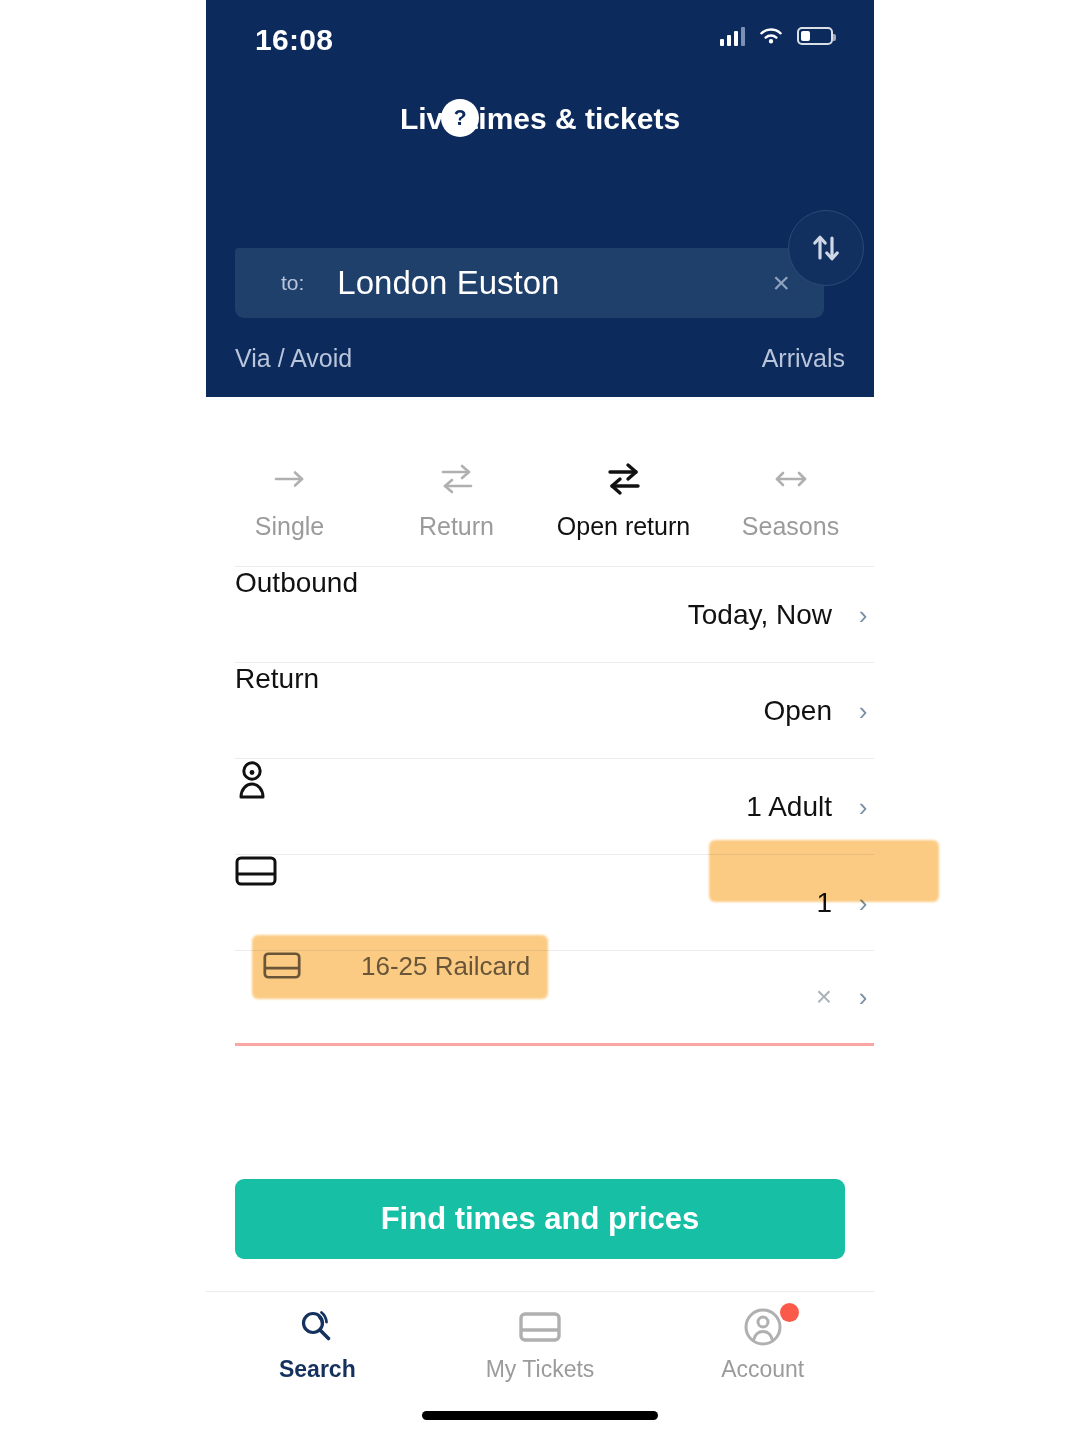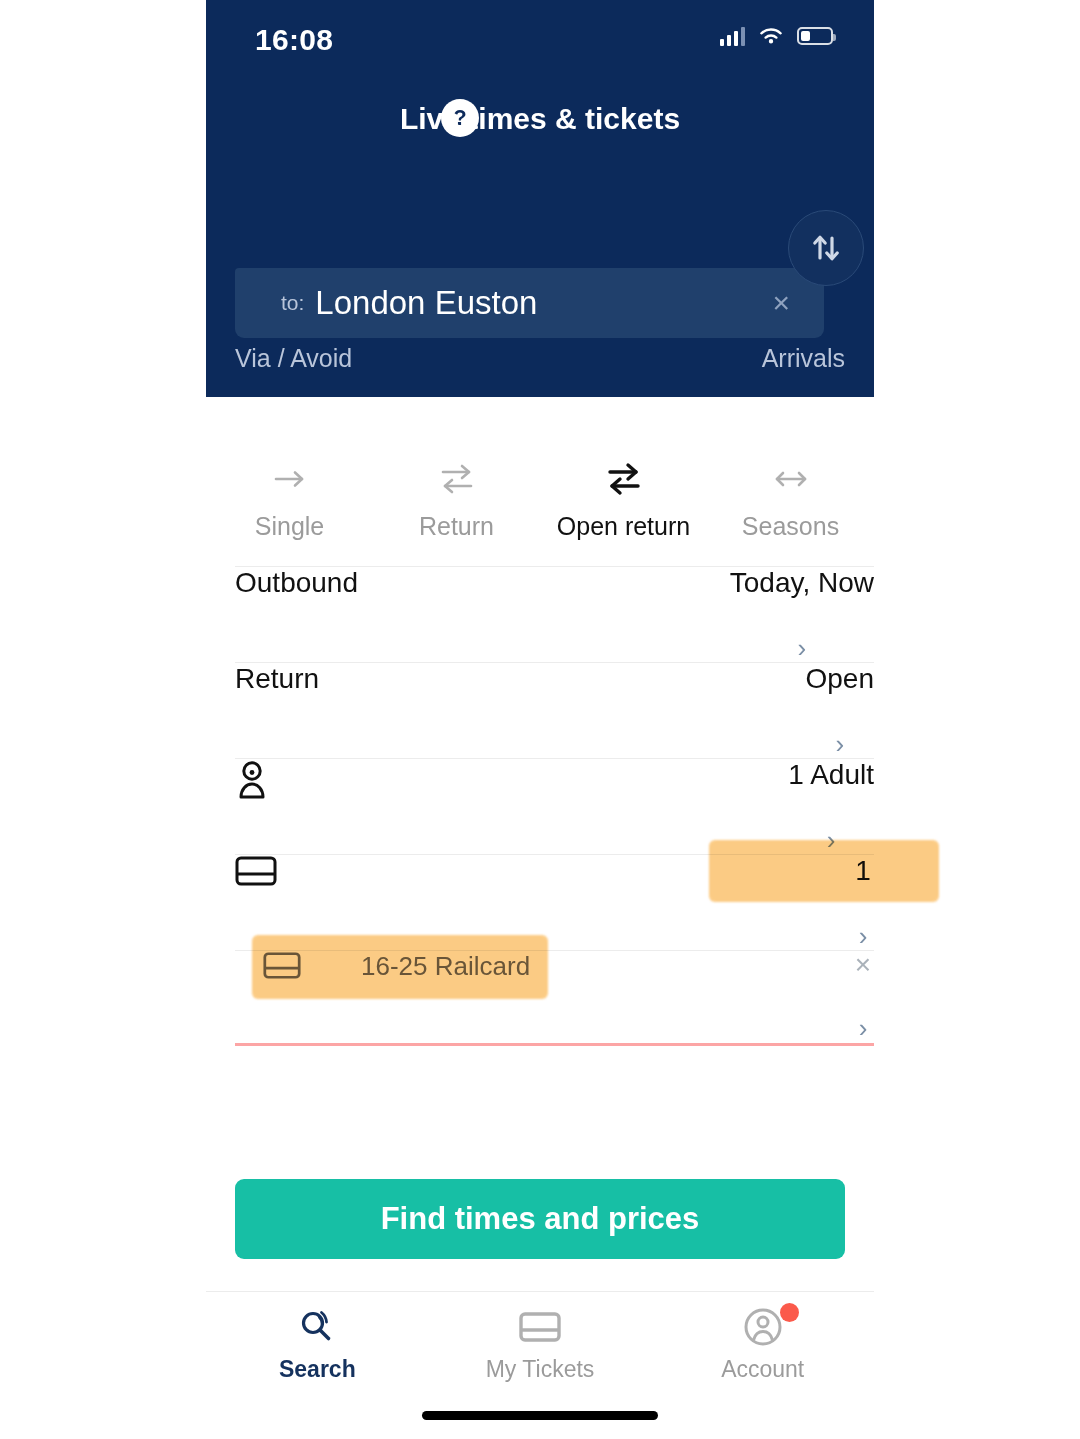--- a/index.html
+++ b/index.html
@@ -63,21 +63,21 @@
     text-align:center; color:#ffffff;
     font-size:30px; font-weight:bold;
   }
 
   .field {
     position:absolute; left:29px; width:589px; height:70px;
     background:#20406c; border-radius:9px;
     display:flex; align-items:center;
   }
   .field.from { top:170px; border-radius:9px 9px 4px 4px; }
-  .field.to   { top:268px; border-radius:4px 4px 9px 9px; }
+  .field.to   { top:248px; border-radius:4px 4px 9px 9px;gap:22px; }
   .field-label {
     font-size:21px; color:#b9c5da; margin-left:25px; flex:0 0 auto;
   }
   .field.to .field-label { margin-left:46px; }
   .field-value {
     font-size:33px; color:#ffffff; font-weight:normal;
     margin-left:11px; white-space:nowrap; overflow:hidden;
   }
   .field-clear {
     position:absolute; right:34px; top:50%; transform:translateY(-50%);
@@ -112,21 +112,21 @@
   .rows { position:absolute; left:29px; top:566px; width:639px; }
   .row {
     position:relative; height:96px;
     border-top:1px solid #ececec;
     display:flex; align-items:flex-start;
   }
   .row:first-child { border-top:1px solid #ececec; }
   .row-label { font-size:28px; color:#111111; }
   .row-right {
     position:absolute; right:0; top:0; height:100%;
-    display:flex; align-items:center; gap:36px; padding-right:0;flex-direction:column;
+    display:flex; align-items:center; gap:20px; padding-right:0;
   }
   .row-val { font-size:28px; color:#111111; }
   .chev {
     font-size:26px; color:#7b8fa6; line-height:1;
     width:22px; text-align:center;
   }
   .xmark { font-size:28px; color:#aab2ba; line-height:1; }
   .row-icon { display:flex; align-items:center; width:52px; }
   .railcard-name { font-size:26px; color:#6b6b6b; margin-left:50px; }
   .railcard-row .row-icon { margin-left:28px; width:48px; }

